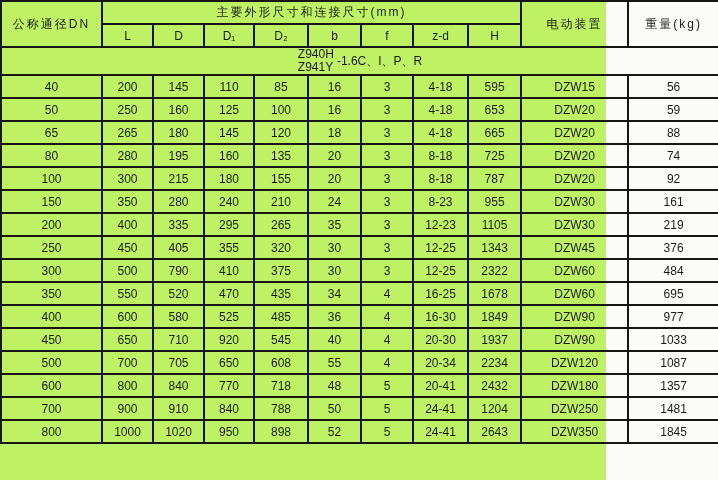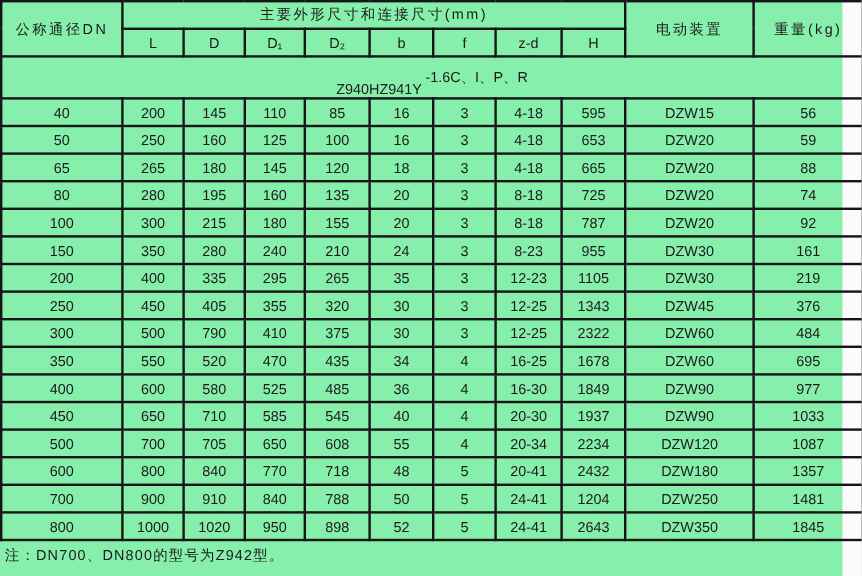--- a/index.html
+++ b/index.html
@@ -3,21 +3,21 @@
 <meta charset="utf-8">
 <style>
   * { margin: 0; padding: 0; box-sizing: border-box; }
   html, body {
     width: 718px; height: 480px;
     background: #fbfbfa;
     font-family: "Liberation Sans", "DejaVu Sans", sans-serif;
     color: #1b1b1b;
     overflow: hidden;
   }
-  .sheet { width: 702px; height: 480px; background: #86efac; }
+  .sheet { width: 606px; height: 480px; background: #bef264; }
   table.spec {
     border-collapse: collapse;
     table-layout: fixed;
     width: 718px;
   }
   table.spec th, table.spec td {
     border: 2px solid #161616;
     text-align: center;
     vertical-align: middle;
     font-size: 12px;
@@ -32,24 +32,23 @@
   td.model-cell { height: 41px; }
   .model-wrap {
     display: flex;
     align-items: center;
     justify-content: center;
     gap: 3px;
     font-size: 12px;
   }
   .model-stack {
     display: inline-flex;
-    flex-direction: row;
+    flex-direction: column;
     align-items: flex-start;
     line-height: 13px;
-    margin-top: 20px;
   }
   .footnote {
     font-size: 12px;
     padding: 4px 0 0 4px;
     letter-spacing: 1px;
     color: #1b1b1b;
   }
 </style>
 </head>
 <body>
@@ -240,21 +239,21 @@
           <td>4</td>
           <td>16-30</td>
           <td>1849</td>
           <td>DZW90</td>
           <td>977</td>
         </tr>
         <tr>
           <td>450</td>
           <td>650</td>
           <td>710</td>
-          <td>585</td>
+          <td>920</td>
           <td>545</td>
           <td>40</td>
           <td>4</td>
           <td>20-30</td>
           <td>1937</td>
           <td>DZW90</td>
           <td>1033</td>
         </tr>
         <tr>
           <td>500</td>
@@ -303,14 +302,13 @@
           <td>898</td>
           <td>52</td>
           <td>5</td>
           <td>24-41</td>
           <td>2643</td>
           <td>DZW350</td>
           <td>1845</td>
         </tr>
       </tbody>
   </table>
-  <div class="footnote">注：DN700、DN800的型号为Z942型。</div>
 </div>
 
 </body></html>

